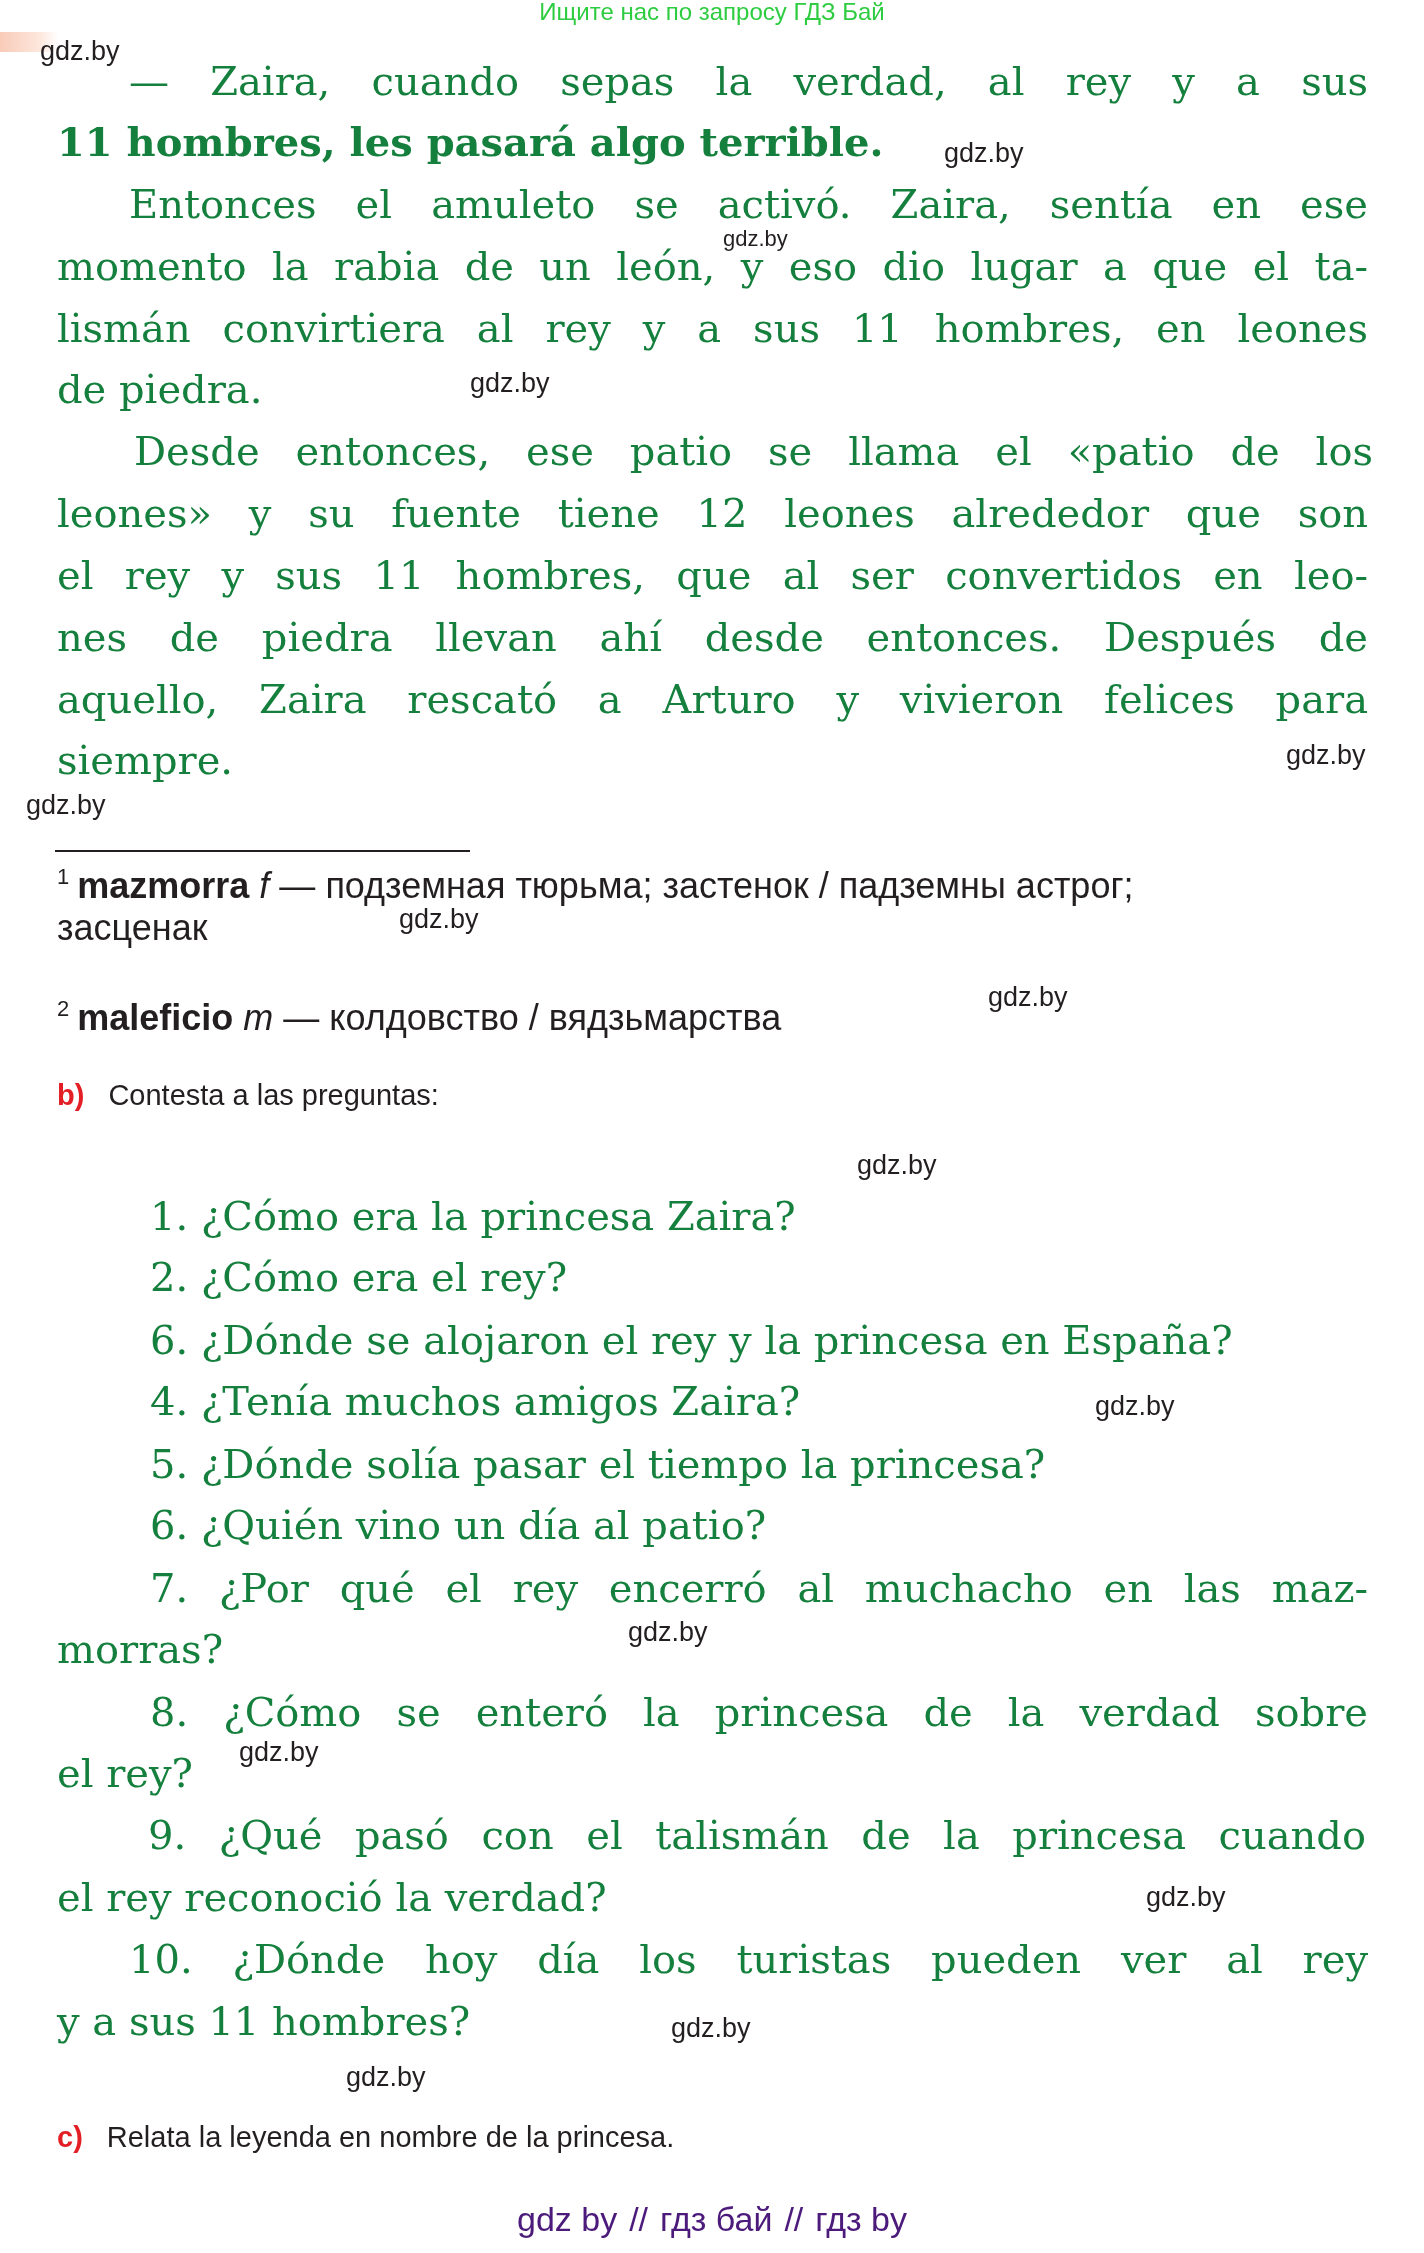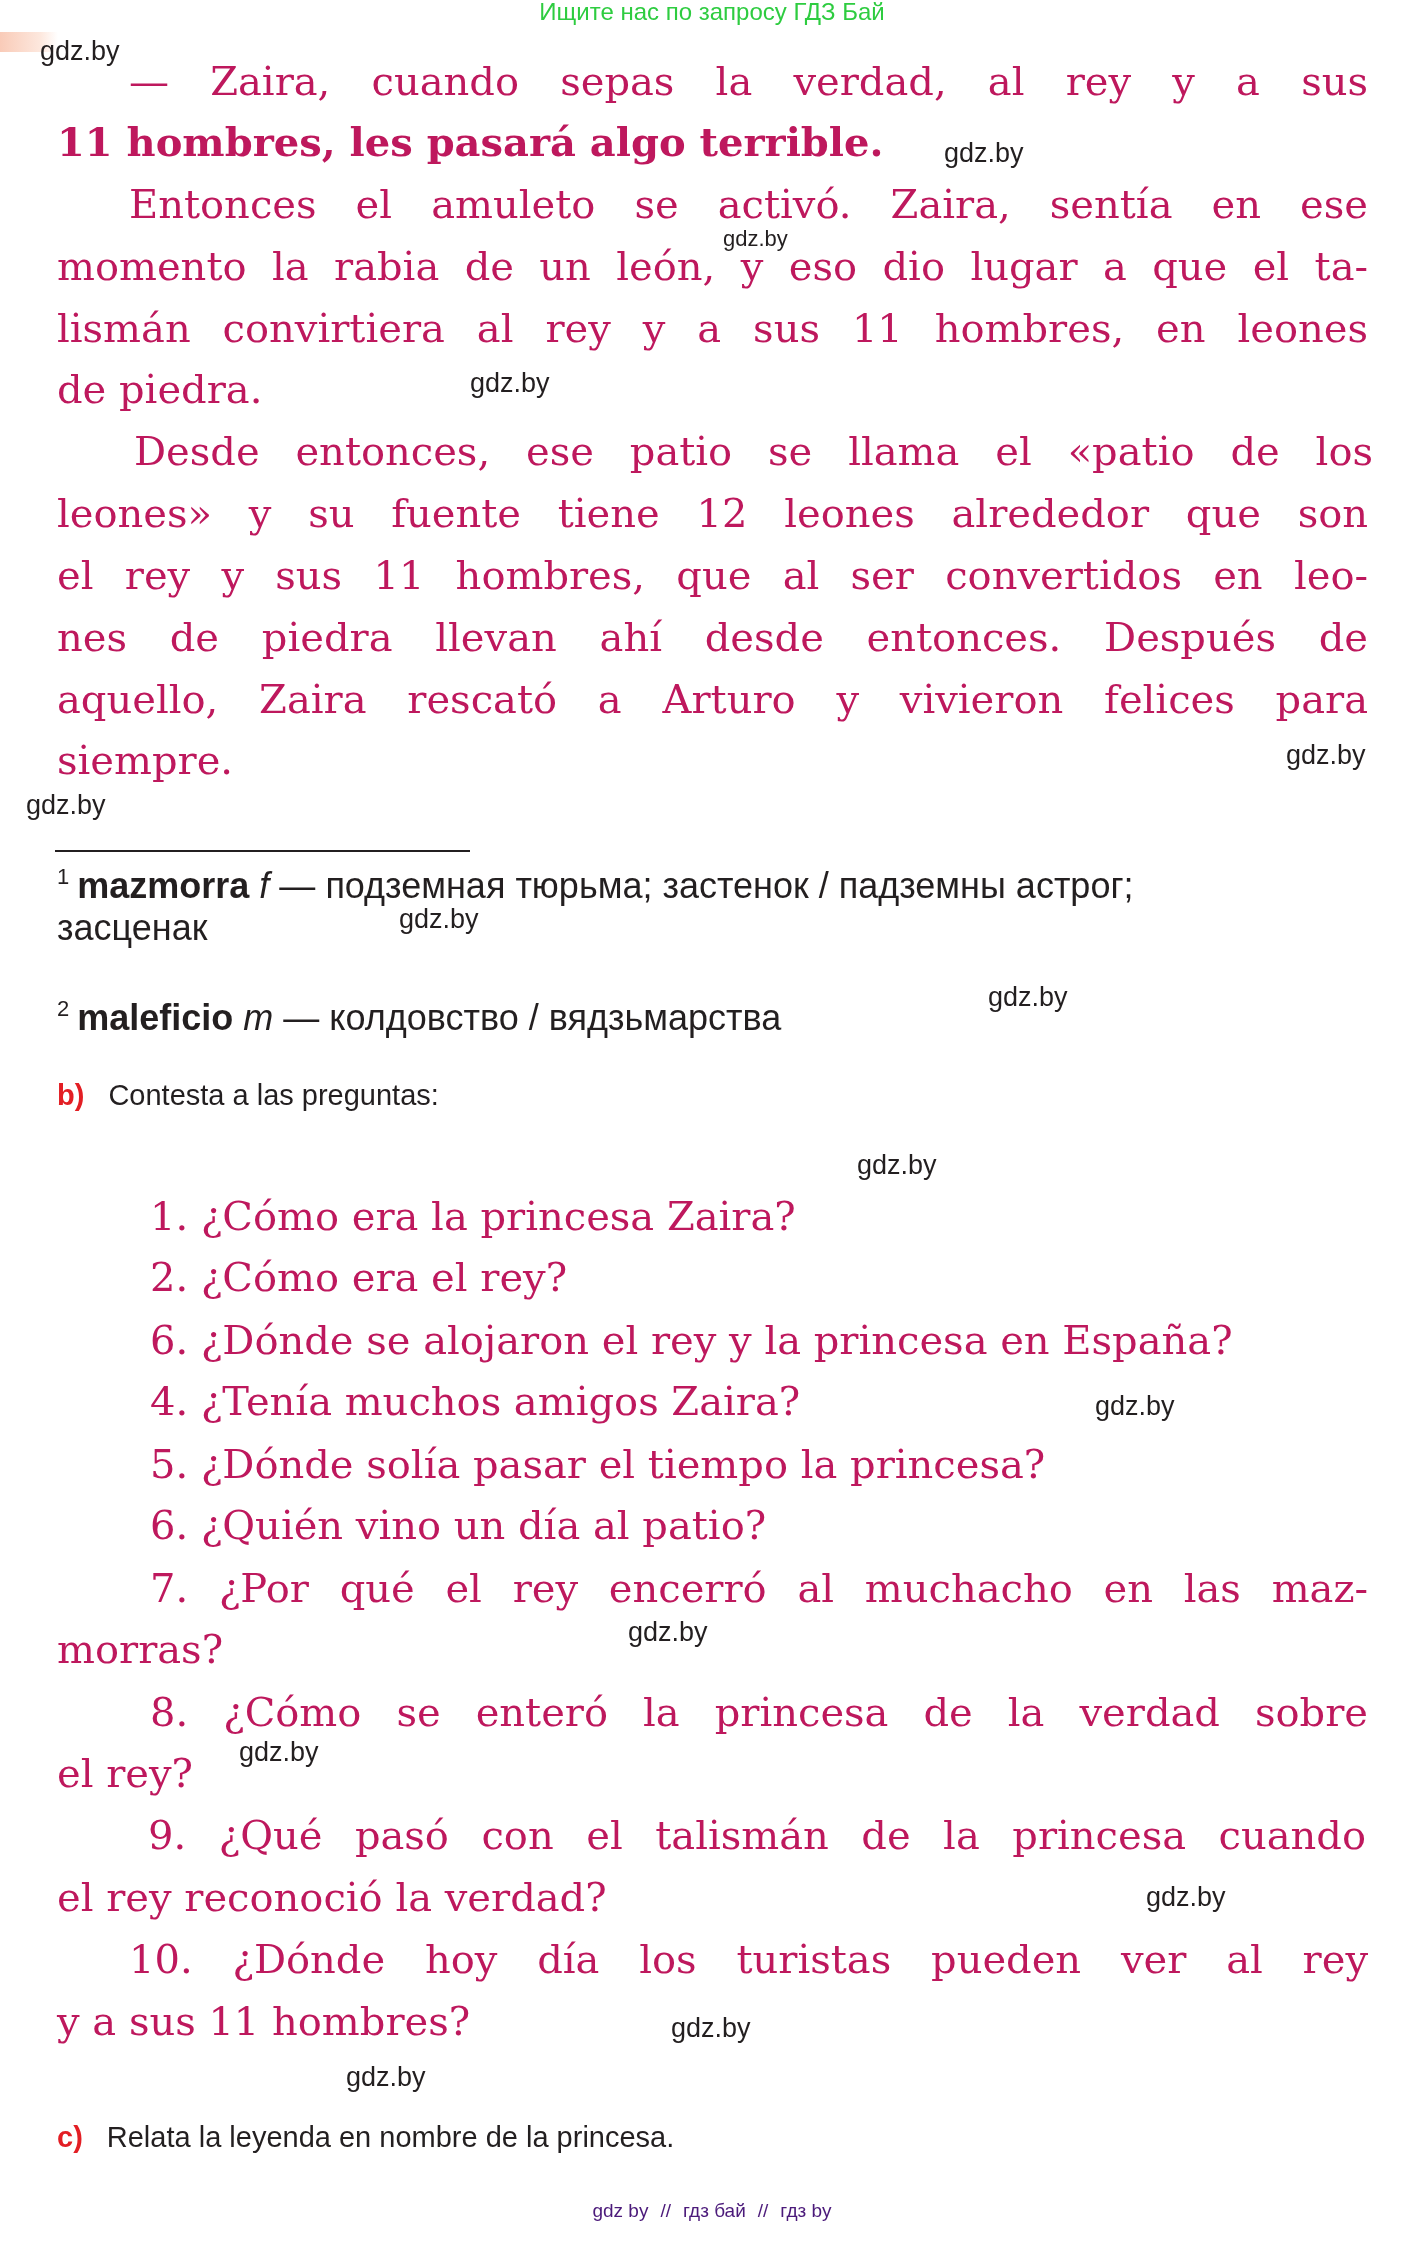--- a/index.html
+++ b/index.html
@@ -1,32 +1,32 @@
 <!DOCTYPE html>
 <html><head>
 <meta charset="utf-8">
 <style>
   html, body { margin:0; padding:0; background:#ffffff; }
   body { width:1424px; height:2253px; position:relative; overflow:hidden; }
   .abs { position:absolute; white-space:nowrap; }
-  .serif { font-family:"DejaVu Serif", "Liberation Serif", serif; color:#be185d; }
+  .serif { font-family:"DejaVu Serif", "Liberation Serif", serif; color:#15803d; }
   .body-line { font-size:40px; line-height:62px; height:62px; transform-origin:left center; }
   .justify { width:1311px; text-align:justify; text-align-last:justify; white-space:normal; }
   .sans { font-family:"Liberation Sans", sans-serif; color:#231f20; }
   .wm { font-family:"Liberation Sans", sans-serif; font-size:27px; color:#231f20; line-height:30px; }
   .wm.small { font-size:22px; }
   .top-banner { font-family:"Liberation Sans", sans-serif; font-size:24px; color:#2ecc40; left:0; width:1424px; text-align:center; top:-2px; }
   .corner-strip { left:0; top:32px; width:58px; height:20px; background:linear-gradient(90deg, #f9cbb8, #fde8de 70%, rgba(255,255,255,0)); }
   .fn-rule { left:55px; top:850px; width:415px; height:2px; background:#231f20; }
   .fn-line { font-size:36px; line-height:50px; }
   .fn-line sup { font-size:22px; vertical-align:14px; margin-right:8px; }
   .fn-line b { font-weight:bold; }
   .task { font-size:29px; line-height:50px; }
   .task .lbl { color:#e31e24; font-weight:bold; margin-right:24px; }
-  .footer { font-family:"Liberation Sans", sans-serif; font-size:19px; color:#4b1a7a; left:0; width:1424px; text-align:center; }
+  .footer { font-family:"Liberation Sans", sans-serif; font-size:34px; color:#4b1a7a; left:0; width:1424px; text-align:center; }
   .footer .sep { margin:0 12px; }
 </style>
 </head>
 <body>
 
 <div class="abs top-banner">Ищите нас по запросу ГДЗ Бай</div>
 <div class="abs corner-strip"></div>
 
 <div>
   <div class="abs serif body-line justify" style="left:57px;top:50px;padding-left:72px;width:1239px;">— Zaira, cuando sepas la verdad, al rey y a sus</div>

